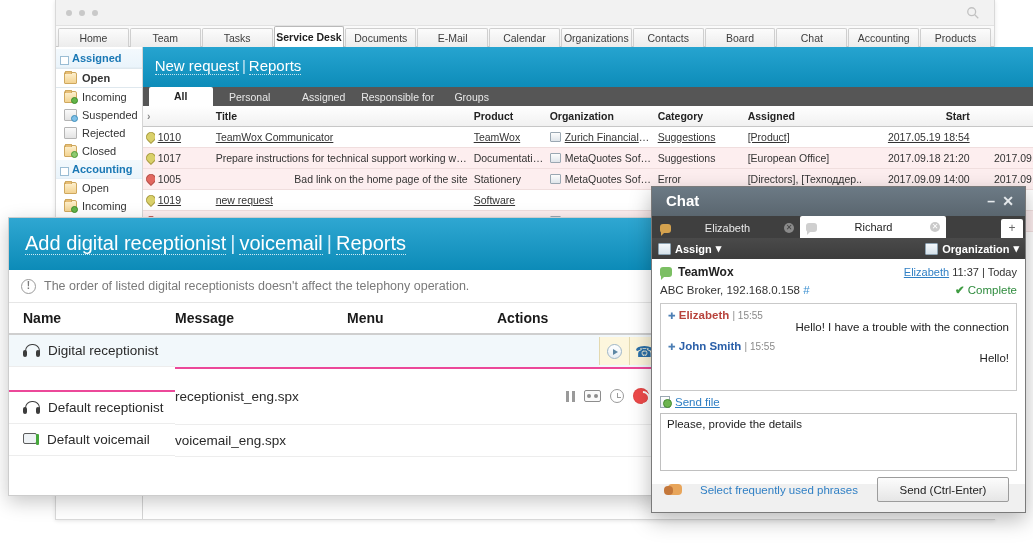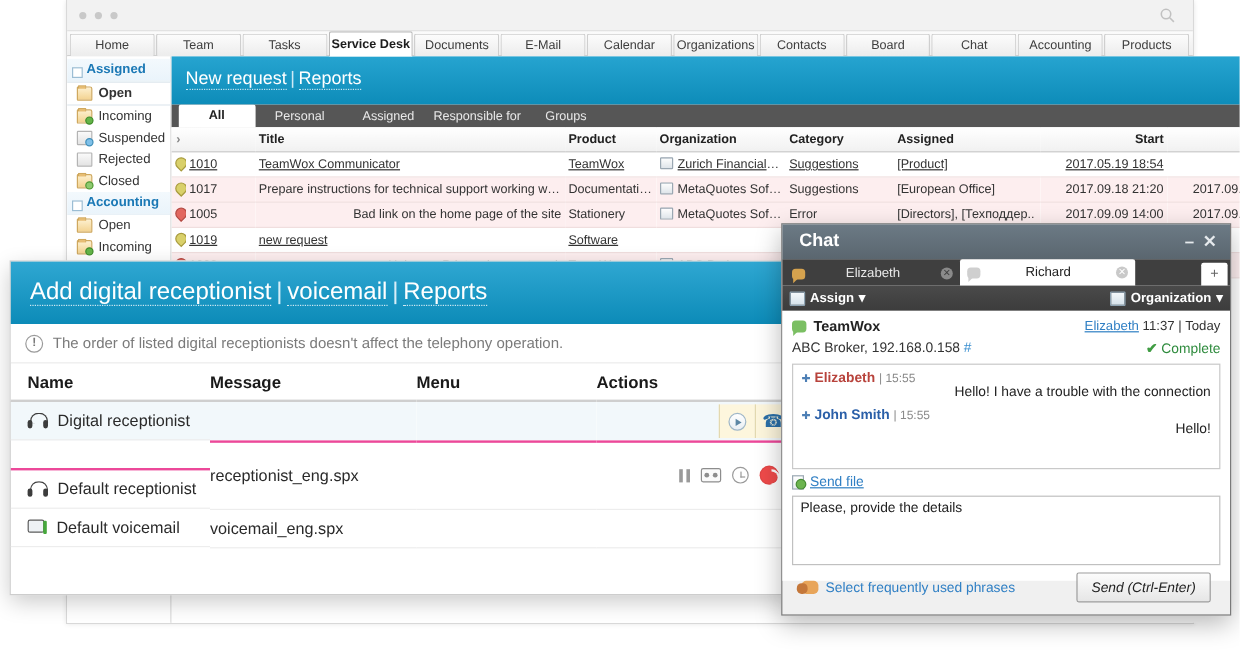--- a/index.html
+++ b/index.html
@@ -236,26 +236,26 @@
   .arw{ color:#4d7fb5; font-size:9px; }
   #sendfile { display:flex; align-items:center; gap:5px; margin-top:5px; font-size:11.5px; }
   #sendfile a{ color:#2f7fc4; text-decoration:underline;}
   .fileico{width:10px;height:12px;background:linear-gradient(#ffffff,#e9eef2);border:1px solid #9aa7b2;position:relative;flex:none;}
   .fileico::after{content:"";position:absolute;right:-3px;bottom:-1px;width:7px;height:7px;border-radius:50%;background:#6cb44f;border:1px solid #458a33;}
   #chat-input {
     margin-top:5px; height:58px; border:1px solid #c0c0c0; background:#fff;
     padding:4px 6px; font-size:11.5px; color:#222;
   }
   #chat-foot { display:flex; align-items:center; justify-content:space-between; padding:6px 8px 0;}
-  #phrases { display:flex;align-items:center;gap:6px; font-size:11.5px; color:#2f7fc4;}
+  #phrases { display:flex;align-items:center;gap:18px; font-size:11.5px; color:#2f7fc4;}
   .obub{width:14px;height:11px;background:#e8a55a;border-radius:4px;position:relative;flex:none;}
   .obub::before{content:"";position:absolute;left:-4px;top:2px;width:9px;height:9px;background:#c4773a;border-radius:4px;}
   #send-btn {
-    width:112px;height:25px; background:linear-gradient(#fcfcfc,#e6e6e6);
-    border:1px solid #9c9c9c; border-radius:2px; font-size:11.5px; color:#222;font-style:italic;
+    width:132px;height:25px; background:linear-gradient(#fcfcfc,#e6e6e6);
+    border:1px solid #9c9c9c; border-radius:2px; font-size:11.5px; color:#222;
   }
 </style>
 </head>
 <body>
 
 <div id="root">
 
   <div id="bg-window">
 
     <div id="titlebar">

